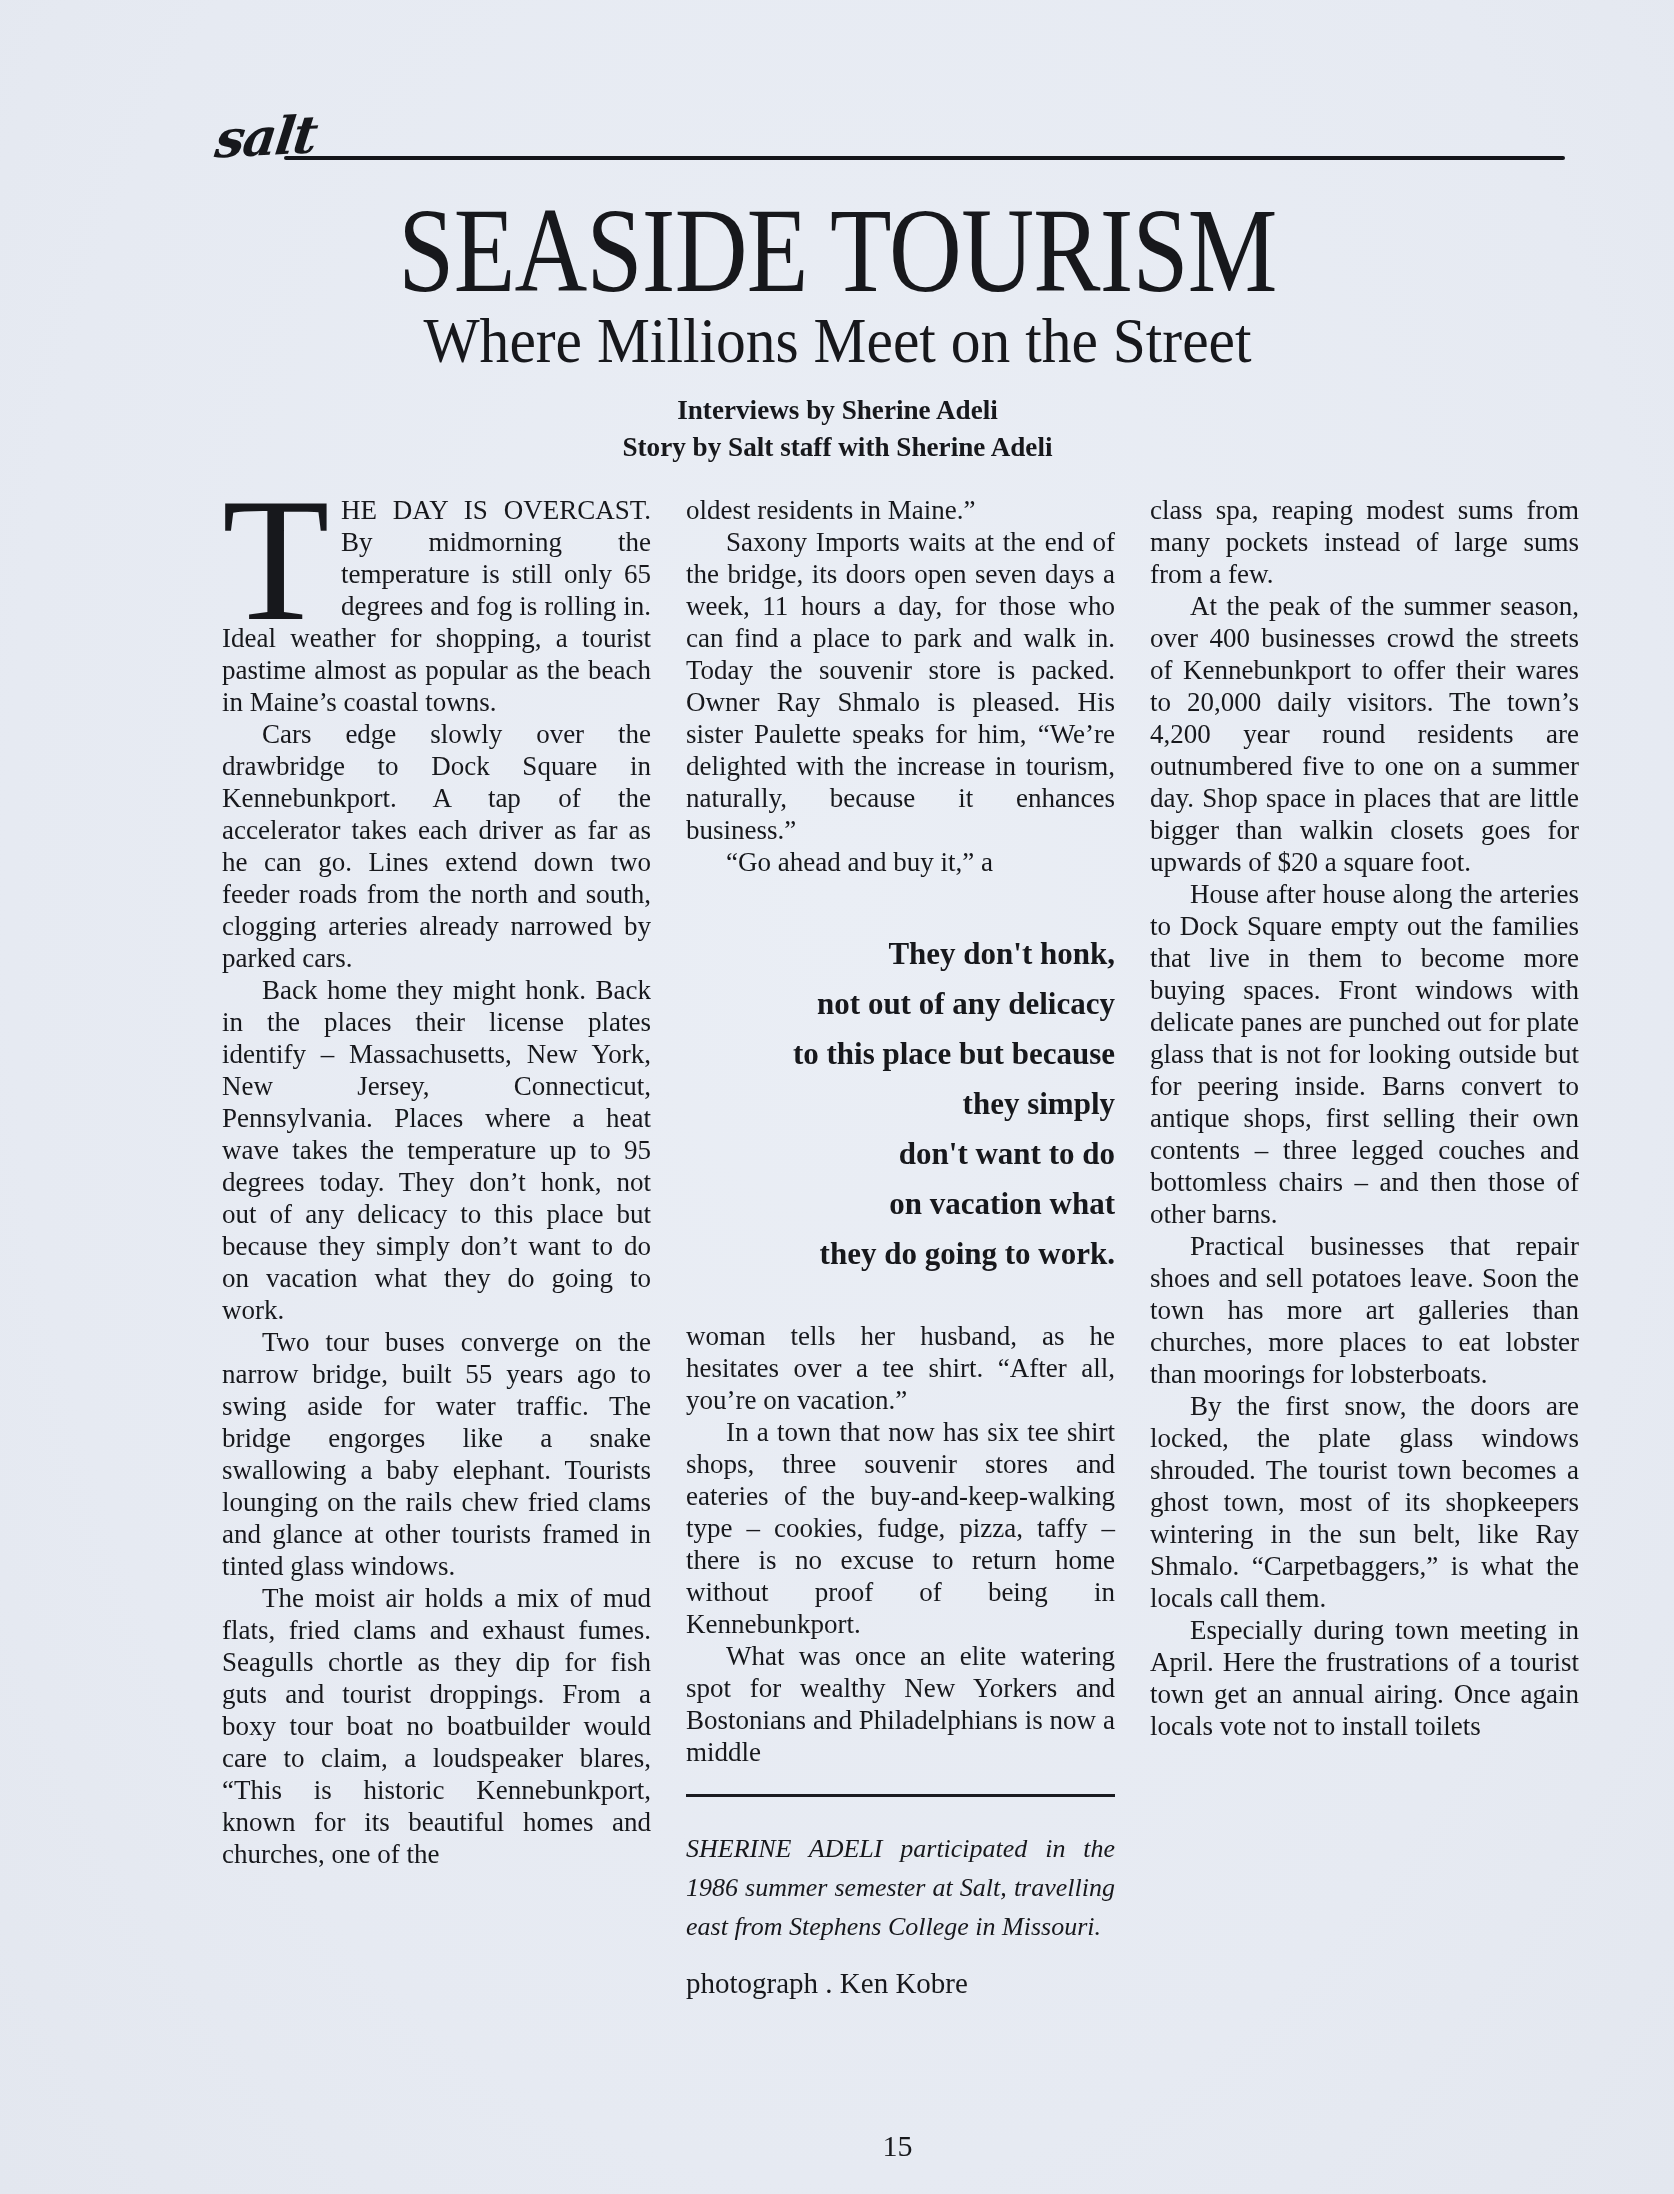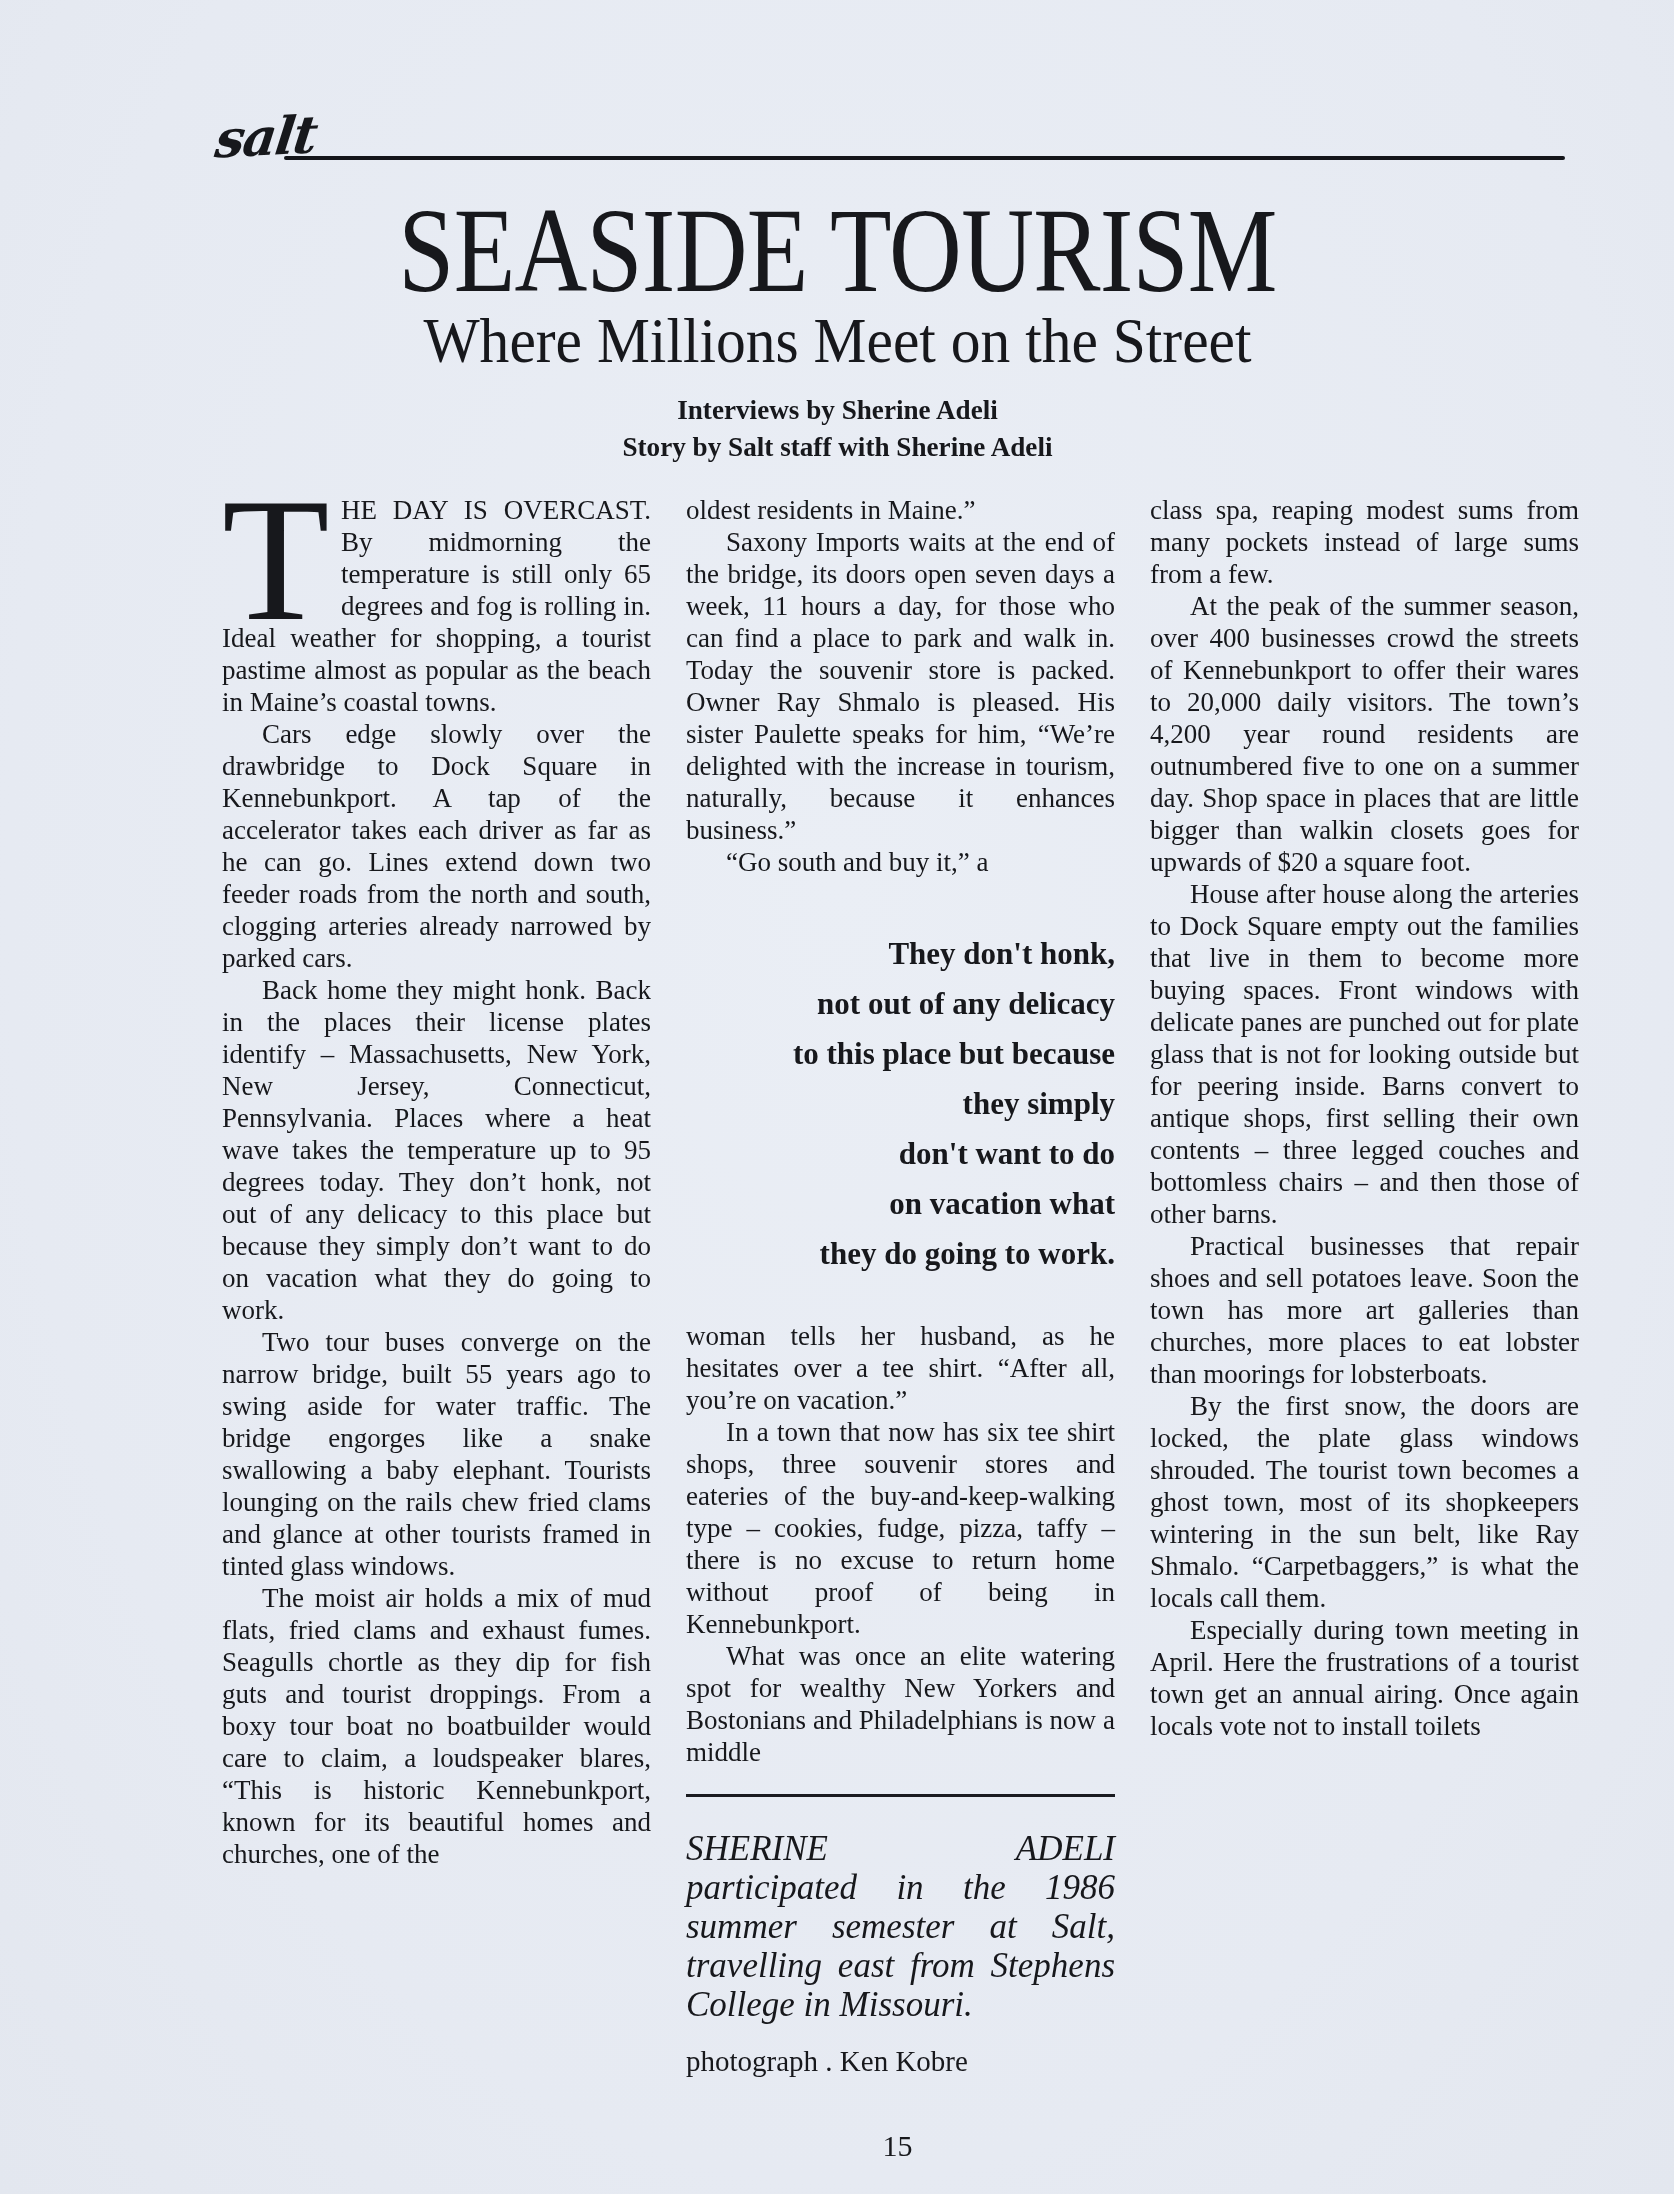--- a/index.html
+++ b/index.html
@@ -76,21 +76,21 @@
     white-space:pre-line;
     text-indent:0 !important;
     margin:51px 0 41px 0 !important;
   }
 
   .note-rule {
     border:none; height:3.1px; background:#1a1b20;
     margin:26px 0 32px 0; width:100%;
   }
   .note {
-    font-style:italic; font-size:35px; line-height:39px;
+    font-style:italic; font-size:26px; line-height:39px;
     text-align:justify; text-indent:0 !important;
   }
   .credit {
     text-align:left; font-size:29px; line-height:1;
     margin-top:23px !important; text-indent:0 !important;font-family:Liberation Serif, serif;
   }
 
   .pageno {
     position:absolute; left:218px; top:2131px; width:1359px;
     text-align:center; font-size:30px; line-height:1;
@@ -117,21 +117,21 @@
       </p>
       <p>Cars edge slowly over the drawbridge to Dock Square in Kennebunkport. A tap of the accelerator takes each driver as far as he can go. Lines extend down two feeder roads from the north and south, clogging arteries already narrowed by parked cars.</p>
       <p>Back home they might honk. Back in the places their license plates identify – Massachusetts, New York, New Jersey, Connecticut, Pennsylvania. Places where a heat wave takes the temperature up to 95 degrees today. They don’t honk, not out of any delicacy to this place but because they simply don’t want to do on vacation what they do going to work.</p>
       <p>Two tour buses converge on the narrow bridge, built 55 years ago to swing aside for water traffic. The bridge engorges like a snake swallowing a baby elephant. Tourists lounging on the rails chew fried clams and glance at other tourists framed in tinted glass windows.</p>
       <p>The moist air holds a mix of mud flats, fried clams and exhaust fumes. Seagulls chortle as they dip for fish guts and tourist droppings. From a boxy tour boat no boatbuilder would care to claim, a loudspeaker blares, “This is historic Kennebunkport, known for its beautiful homes and churches, one of the</p>
     </div>
 
     <div class="col">
       <p class="cont">oldest residents in Maine.”</p>
       <p>Saxony Imports waits at the end of the bridge, its doors open seven days a week, 11 hours a day, for those who can find a place to park and walk in. Today the souvenir store is packed. Owner Ray Shmalo is pleased. His sister Paulette speaks for him, “We’re delighted with the increase in tourism, naturally, because it enhances business.”</p>
-      <p>“Go south and buy it,” a</p>
+      <p>“Go ahead and buy it,” a</p>
       <p class="pullquote">They don't honk,
 not out of any delicacy
 to this place but because
 they simply
 don't want to do
 on vacation what
 they do going to work.</p>
       <p class="cont">woman tells her husband, as he hesitates over a tee shirt. “After all, you’re on vacation.”</p>
       <p>In a town that now has six tee shirt shops, three souvenir stores and eateries of the buy-and-keep-walking type – cookies, fudge, pizza, taffy – there is no excuse to return home without proof of being in Kennebunkport.</p>
       <p>What was once an elite watering spot for wealthy New Yorkers and Bostonians and Philadelphians is now a middle</p>

